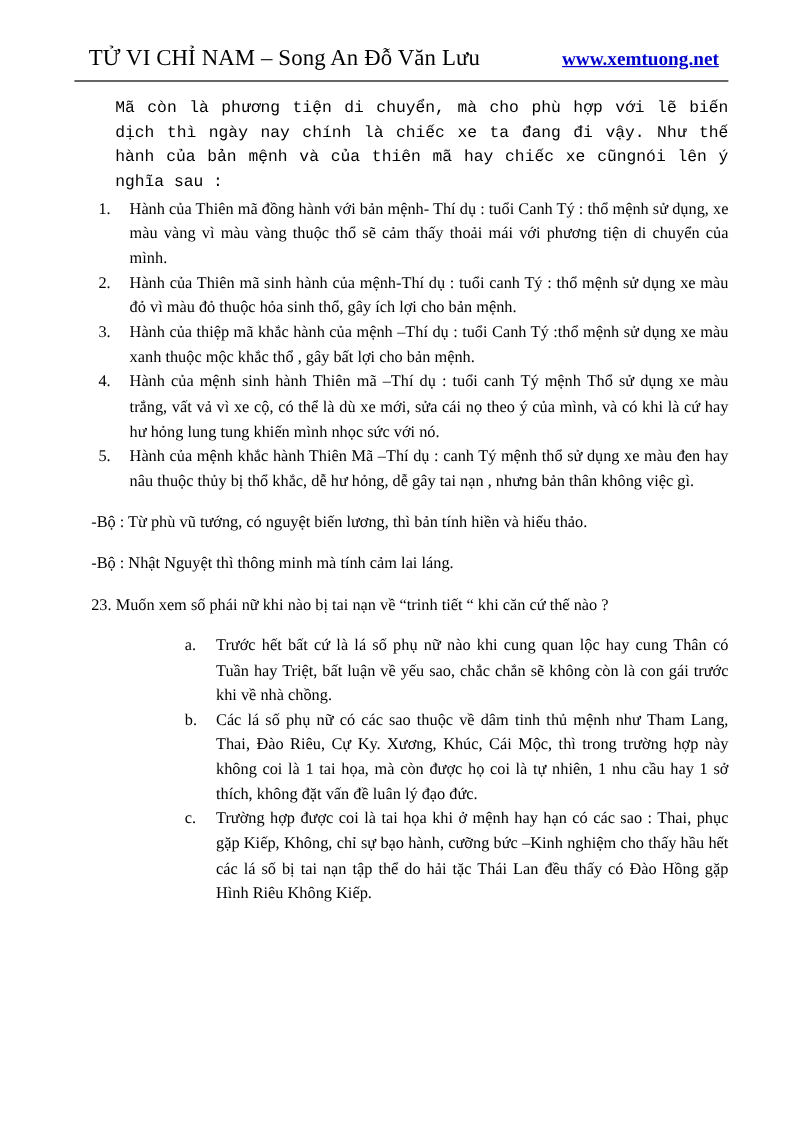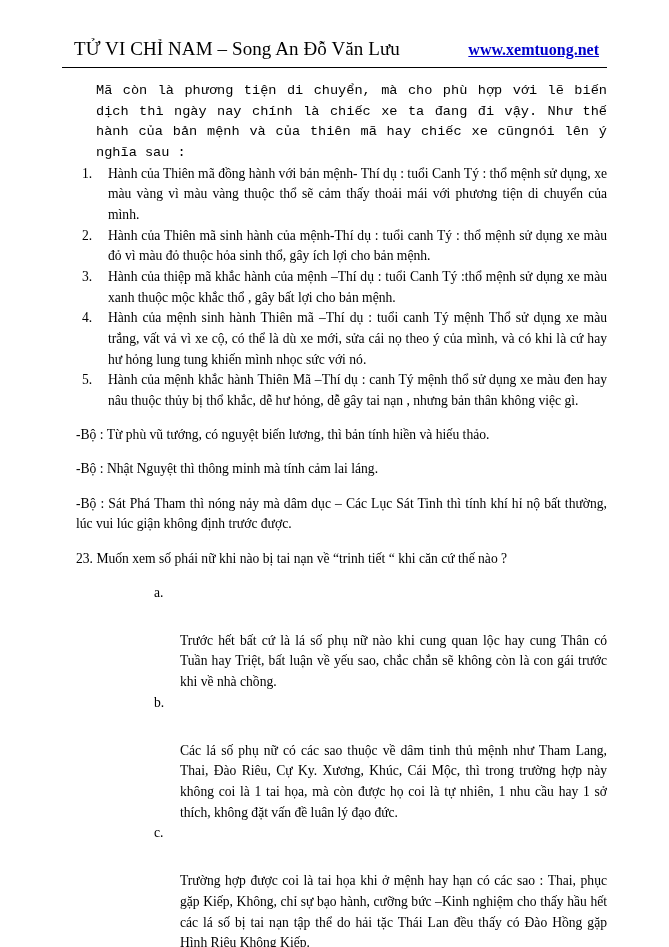--- a/index.html
+++ b/index.html
@@ -97,21 +97,20 @@
     display: flex;
     align-items: flex-start;
   }
   .alpha-item .marker {
     width: 26px;
     flex: 0 0 26px;
   }
   .alpha-item .content {
     flex: 1 1 auto;
     text-align: justify;
-    margin-top: 48px;
   }
 </style>
 </head>
 <body>
 
 <div class="page">
 
   <div class="header">
     <div class="header-left">TỬ VI CHỈ NAM – Song An Đỗ Văn Lưu</div>
     <div class="header-right">www.xemtuong.net</div>
@@ -142,21 +141,20 @@
       </li>
       <li class="num-item">
         <span class="marker">5.</span>
         <span class="content">Hành của mệnh khắc hành Thiên Mã –Thí dụ : canh Tý mệnh thổ sử dụng xe màu đen hay nâu thuộc thủy bị thổ khắc, dễ hư hỏng, dễ gây tai nạn , nhưng bản thân không việc gì.</span>
       </li>
     </ol>
 
     <div class="qa-block">
       <p class="qa-line">-Bộ : Từ phù vũ tướng, có nguyệt biến lương, thì bản tính hiền và hiếu thảo.</p>
       <p class="qa-line">-Bộ : Nhật Nguyệt thì thông minh mà tính cảm lai láng.</p>
-      <p class="qa-line">-Bộ : Sát Phá Tham thì nóng nảy mà dâm dục – Các Lục Sát Tinh thì tính khí hỉ nộ bất thường, lúc vui lúc giận không định trước được.</p>
       <p class="qa-line">23. Muốn xem số phái nữ khi nào bị tai nạn về “trinh tiết “ khi căn cứ thế nào ?</p>
     </div>
 
     <ol class="alpha-list">
       <li class="alpha-item">
         <span class="marker">a.</span>
         <span class="content">Trước hết bất cứ là lá số phụ nữ nào khi cung quan lộc hay cung Thân có Tuần hay Triệt, bất luận về yếu sao, chắc chắn sẽ không còn là con gái trước khi về nhà chồng.</span>
       </li>
       <li class="alpha-item">
         <span class="marker">b.</span>

